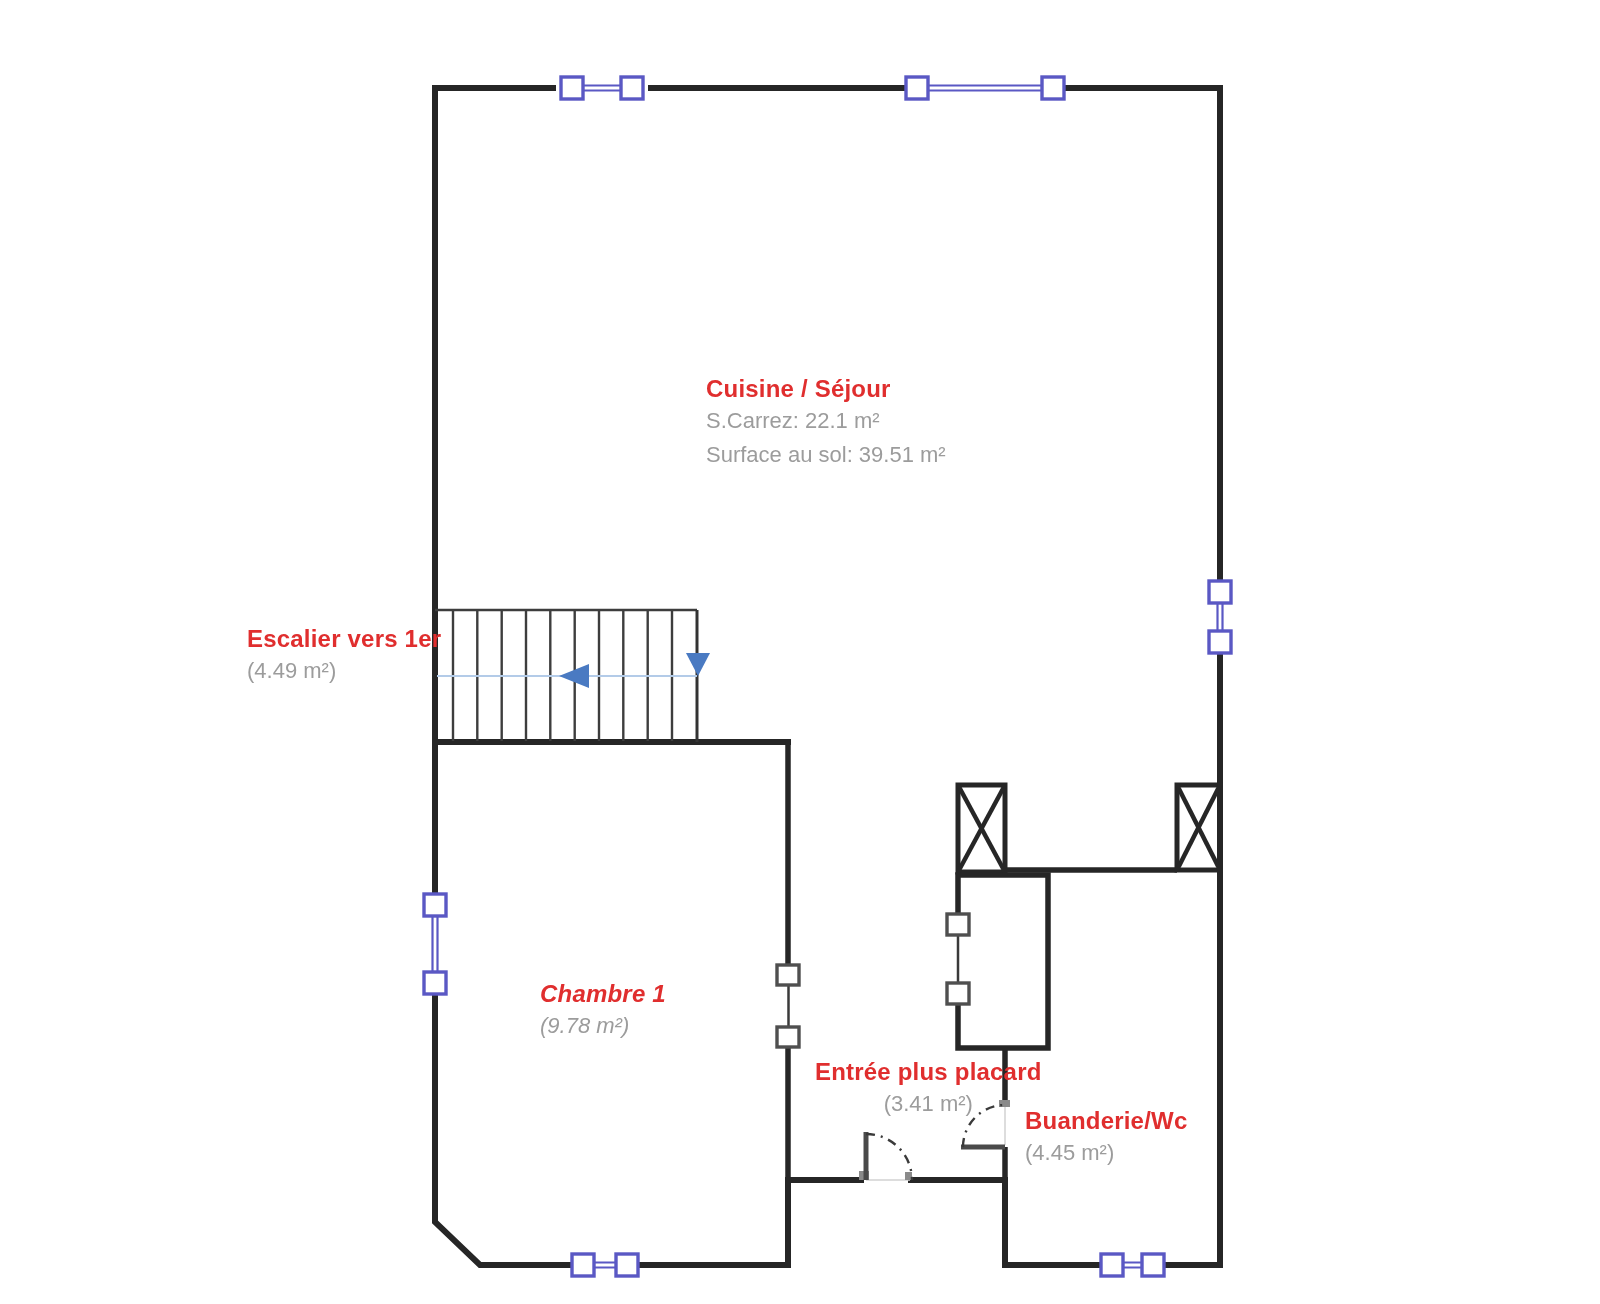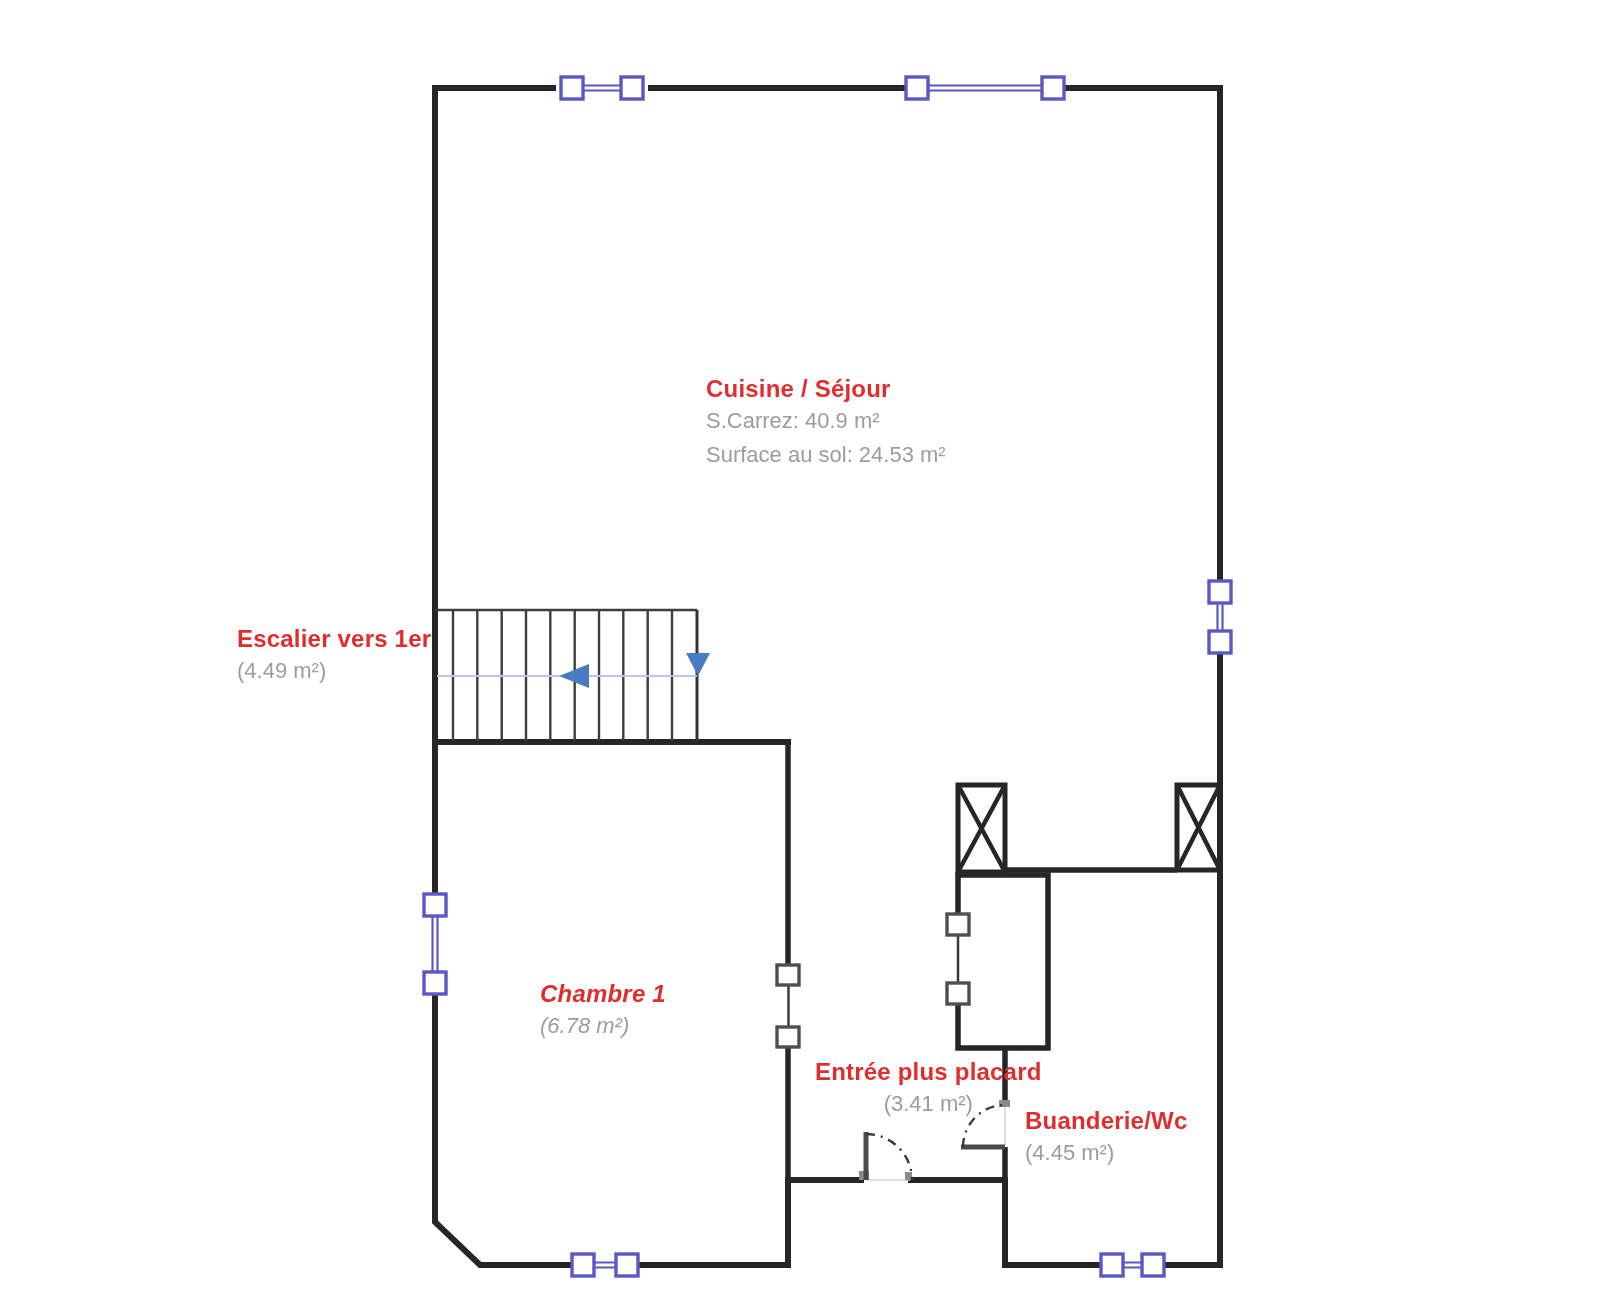--- a/index.html
+++ b/index.html
@@ -162,32 +162,32 @@
       <rect class="mask" x="1100" y="1259" width="65" height="12"></rect>
       <line class="win-ln" x1="1112" y1="1262.5" x2="1153" y2="1262.5"></line>
       <line class="win-ln" x1="1112" y1="1267.5" x2="1153" y2="1267.5"></line>
       <rect class="win-sq" x="1101" y="1254" width="22" height="22"></rect>
       <rect class="win-sq" x="1142" y="1254" width="22" height="22"></rect>
     </g>
   </svg>
 
   <div class="label" style="left:706px;top:374px;">
     <div class="rname">Cuisine / Séjour</div>
-    <div class="rsub">S.Carrez: 40.9 m²</div>
-    <div class="rsub">Surface au sol: 24.53 m²</div>
+    <div class="rsub">S.Carrez: 22.1 m²</div>
+    <div class="rsub">Surface au sol: 39.51 m²</div>
   </div>
 
-  <div class="label" style="left:237px;top:624px;">
+  <div class="label" style="left:247px;top:624px;">
     <div class="rname">Escalier vers 1er</div>
     <div class="rsub">(4.49 m²)</div>
   </div>
 
   <div class="label" style="left:540px;top:979px;font-style:italic;">
     <div class="rname">Chambre 1</div>
-    <div class="rsub">(6.78 m²)</div>
+    <div class="rsub">(9.78 m²)</div>
   </div>
 
   <div class="label" style="left:815px;top:1057px;text-align:center;">
     <div class="rname">Entrée plus placard</div>
     <div class="rsub">(3.41 m²)</div>
   </div>
 
   <div class="label" style="left:1025px;top:1106px;">
     <div class="rname">Buanderie/Wc</div>
     <div class="rsub">(4.45 m²)</div>

